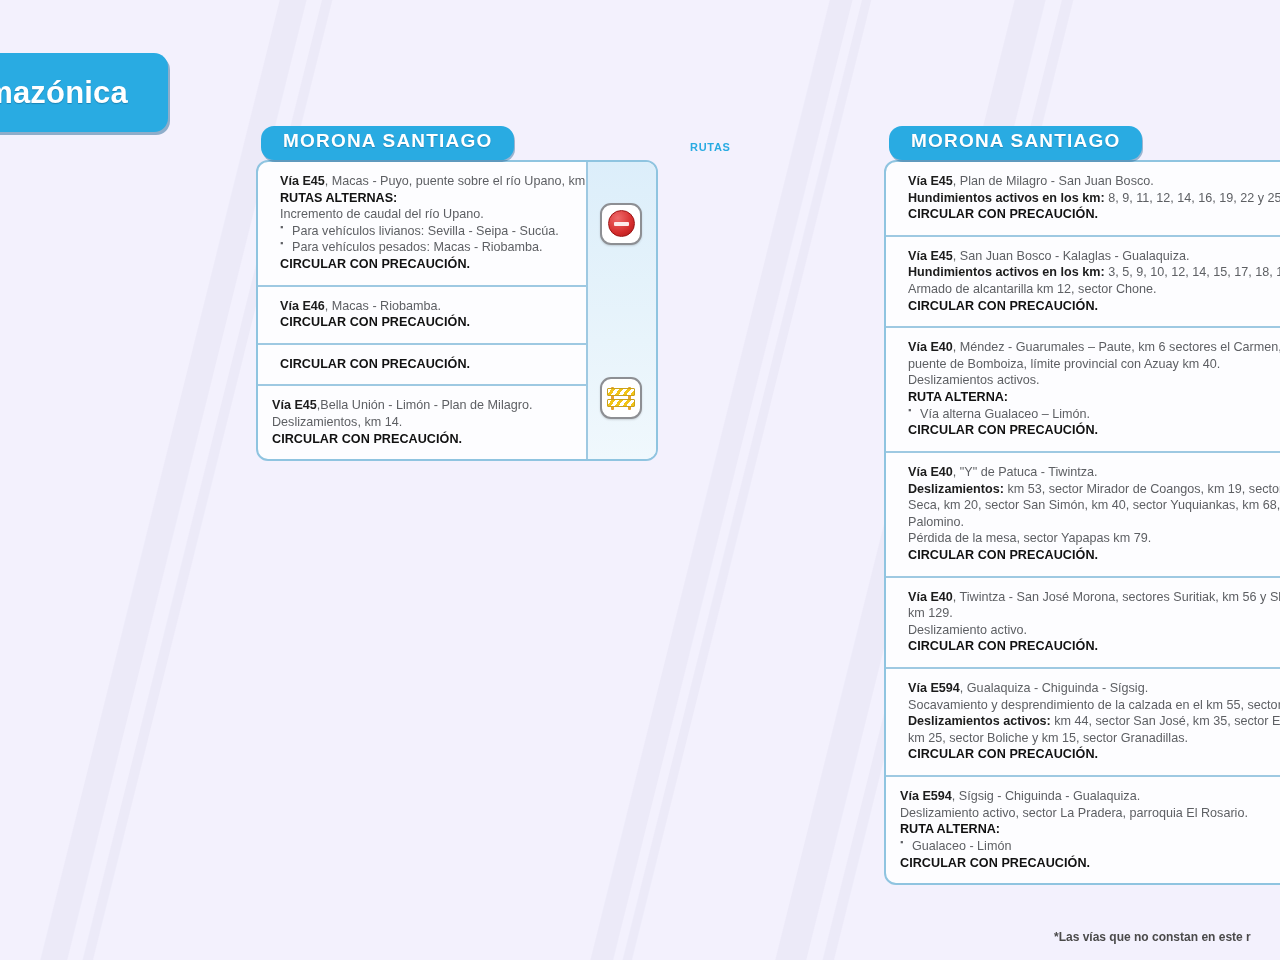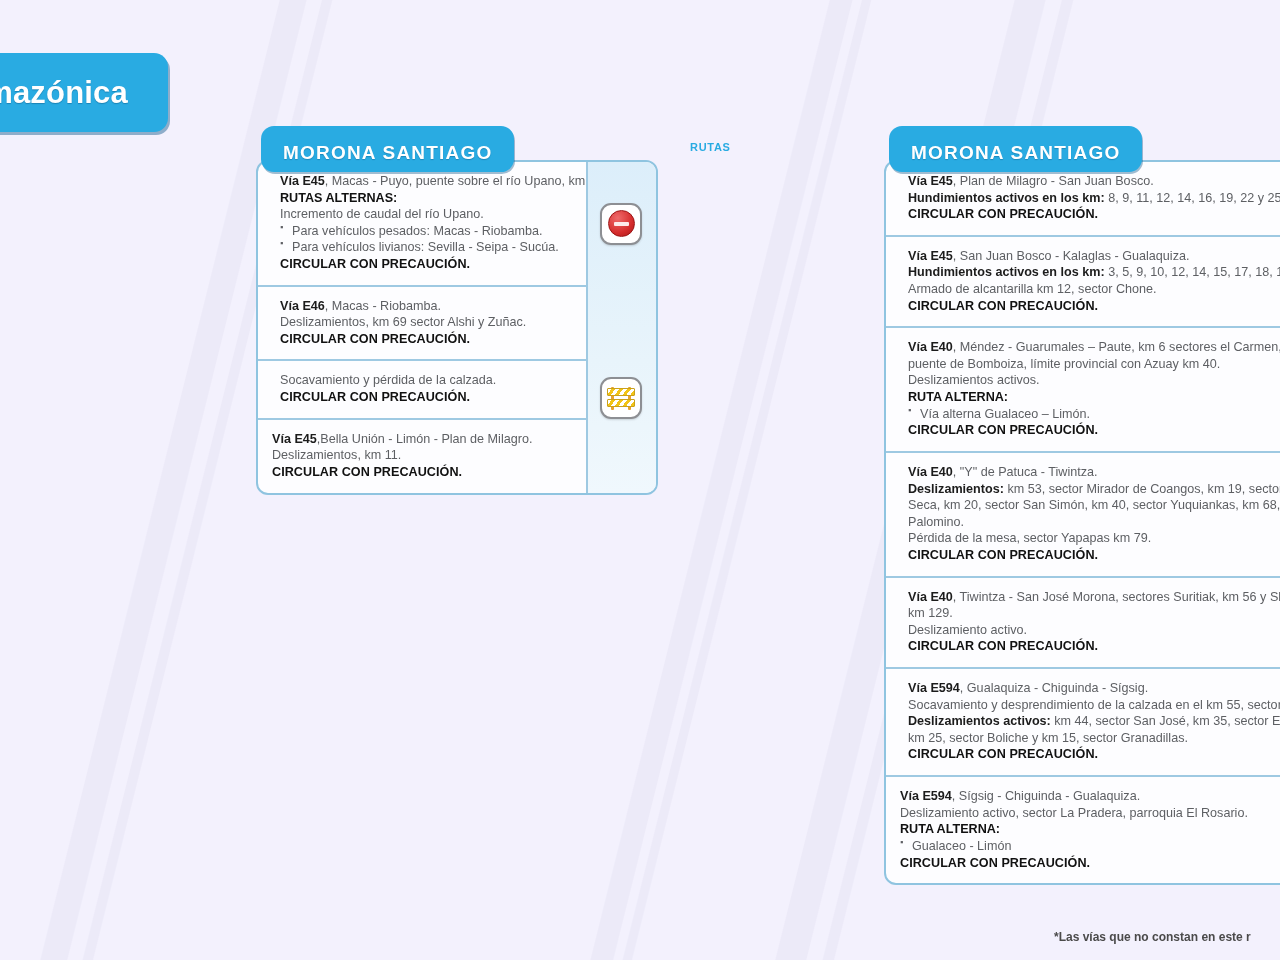--- a/index.html
+++ b/index.html
@@ -69,21 +69,21 @@
   .card {
     position: absolute;
     z-index: 3;
   }
   .card-header {
     position: absolute;
     top: 0;
     left: 5px;
     background: #29abe2;
     border-radius: 13px;
-    padding: 16px 22px 8px 22px;
+    padding: 4px 22px 8px 22px;
     box-shadow: 1px 2px 0 rgba(20,90,140,.4);
     z-index: 4;
   }
   .card-header span {
     color: #ffffff;
     font-size: 19px;
     font-weight: bold;
     letter-spacing: 1.2px;
     font-stretch: condensed;
     white-space: nowrap;
@@ -242,36 +242,34 @@
     <span>MORONA SANTIAGO</span>
   </div>
   <div class="estado-label" style="left:434px; top:15px;">RUTAS</div>
   <div class="card-body">
     <div class="estado-col"></div>
     <div id="left-entries">
         <div class="entry">
           <div class="line"><b>Vía E45</b>, Macas - Puyo, puente sobre el río Upano, km 0.</div>
           <div class="line sub-head">RUTAS ALTERNAS:</div>
           <div class="line">Incremento de caudal del río Upano.</div>
+          <div class="line bullet">Para vehículos livianos: Sevilla - Seipa - Sucúa.</div>
           <div class="line bullet">Para vehículos pesados: Macas - Riobamba.</div>
-          <div class="line bullet">Para vehículos livianos: Sevilla - Seipa - Sucúa.</div>
           <div class="line strong-all">CIRCULAR CON PRECAUCIÓN.</div>
         </div>
         <div class="entry">
           <div class="line"><b>Vía E46</b>, Macas - Riobamba.</div>
-          <div class="line">Deslizamientos, km 69 sector Alshi y Zuñac.</div>
-          <div class="line strong-all">CIRCULAR CON PRECAUCIÓN.</div>
-        </div>
-        <div class="entry">
-          <div class="line">Socavamiento y pérdida de la calzada.</div>
+          <div class="line strong-all">CIRCULAR CON PRECAUCIÓN.</div>
+        </div>
+        <div class="entry">
           <div class="line strong-all">CIRCULAR CON PRECAUCIÓN.</div>
         </div>
         <div class="entry">
           <div class="line"><b>Vía E45</b>,Bella Unión - Limón - Plan de Milagro.</div>
-          <div class="line">Deslizamientos, km 11.</div>
+          <div class="line">Deslizamientos, km 14.</div>
           <div class="line strong-all">CIRCULAR CON PRECAUCIÓN.</div>
         </div>
       </div>
   <div class="status-icon" style="top: 40.5px; right: 14px;">
         <div class="icon-closed">
           <i></i>
         </div>
       </div>
       <div class="status-icon" style="top: 214.5px; right: 14px;">
         <div class="icon-works">

